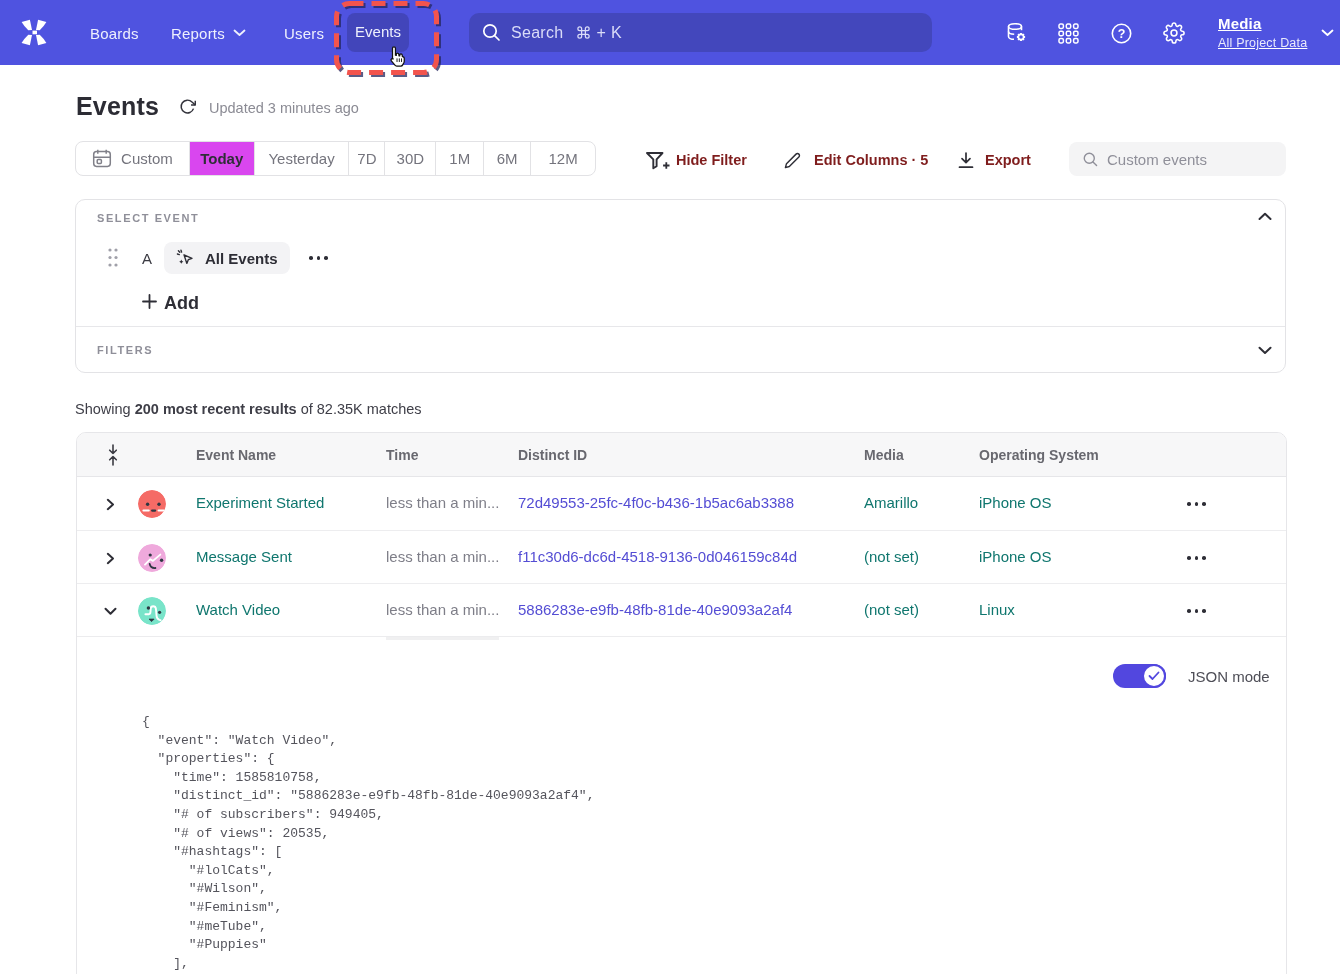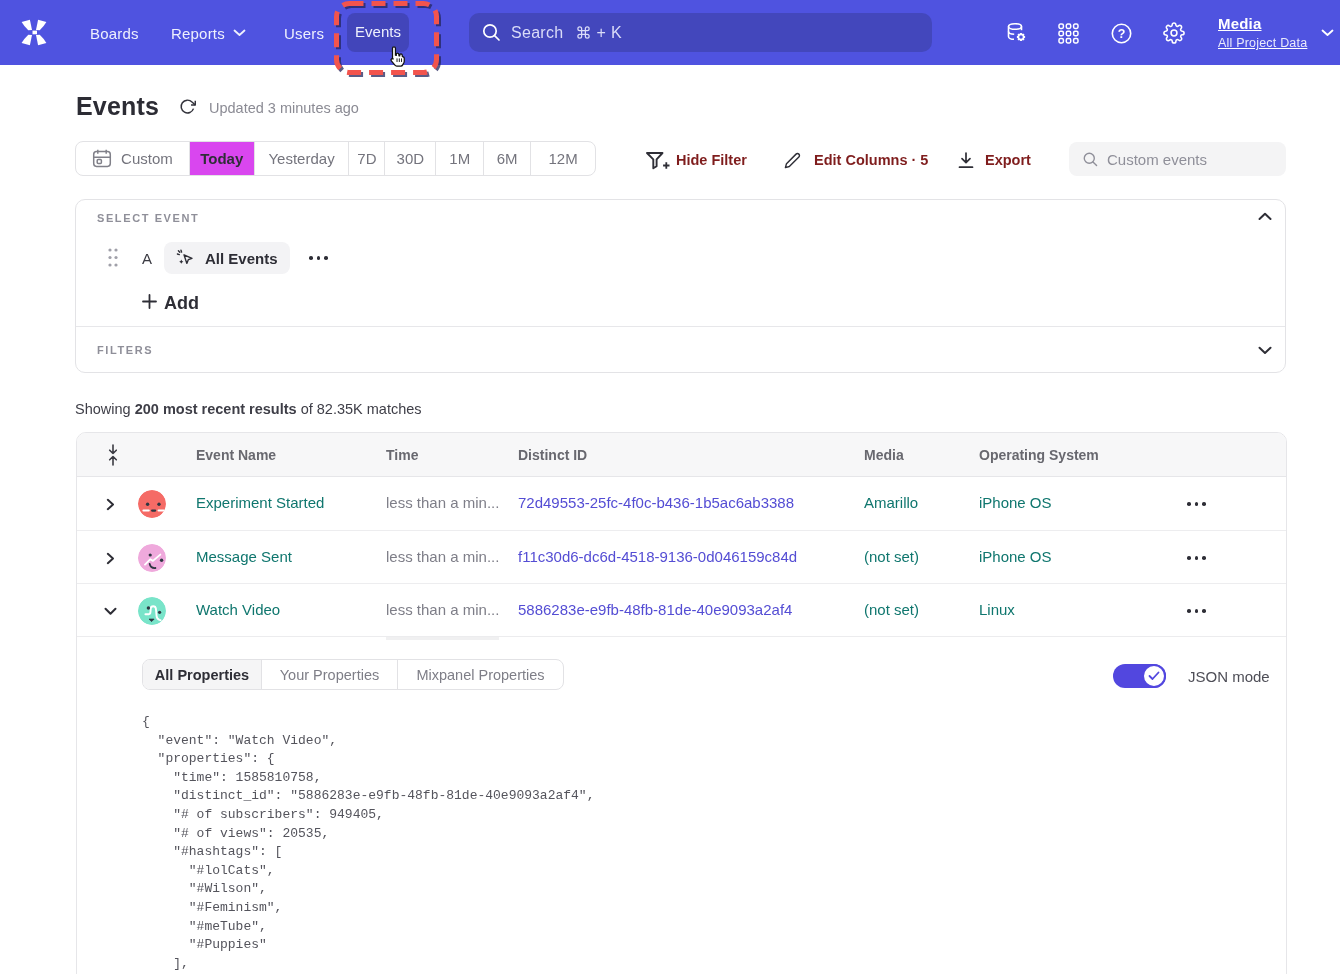--- a/index.html
+++ b/index.html
@@ -317,25 +317,20 @@
     <span class="cell" style="left:787px">(not set)</span>
     <span class="cell" style="left:902px">Linux</span>
     <div class="dots3 abs" style="left:1110px;top:25px">
         <i></i>
         <i></i>
         <i></i>
       </div>
   </div>
 
   <div class="abs" style="left:309px;top:204px;width:113px;height:3px;background:#f0f0f1"></div>
-  <div id="tabs">
-    <div class="t sel" style="width:119px">All Properties</div>
-    <div class="t" style="width:136px">Your Properties</div>
-    <div class="t" style="width:165px">Mixpanel Properties</div>
-  </div>
   <div id="toggle">
     <div id="knob">
       <svg width="12" height="10" viewBox="0 0 12 10" fill="none">
         <path d="M1.5 5 L4.5 8 L10.5 1.5" stroke="#5247DF" stroke-width="1.8" stroke-linecap="round" stroke-linejoin="round"></path>
       </svg>
     </div>
   </div>
   <span class="abs" style="left:1111px;top:235px;font-size:15px;font-weight:500;color:#4e4e57">JSON mode</span>
   <pre id="json">{
   "event": "Watch Video",

